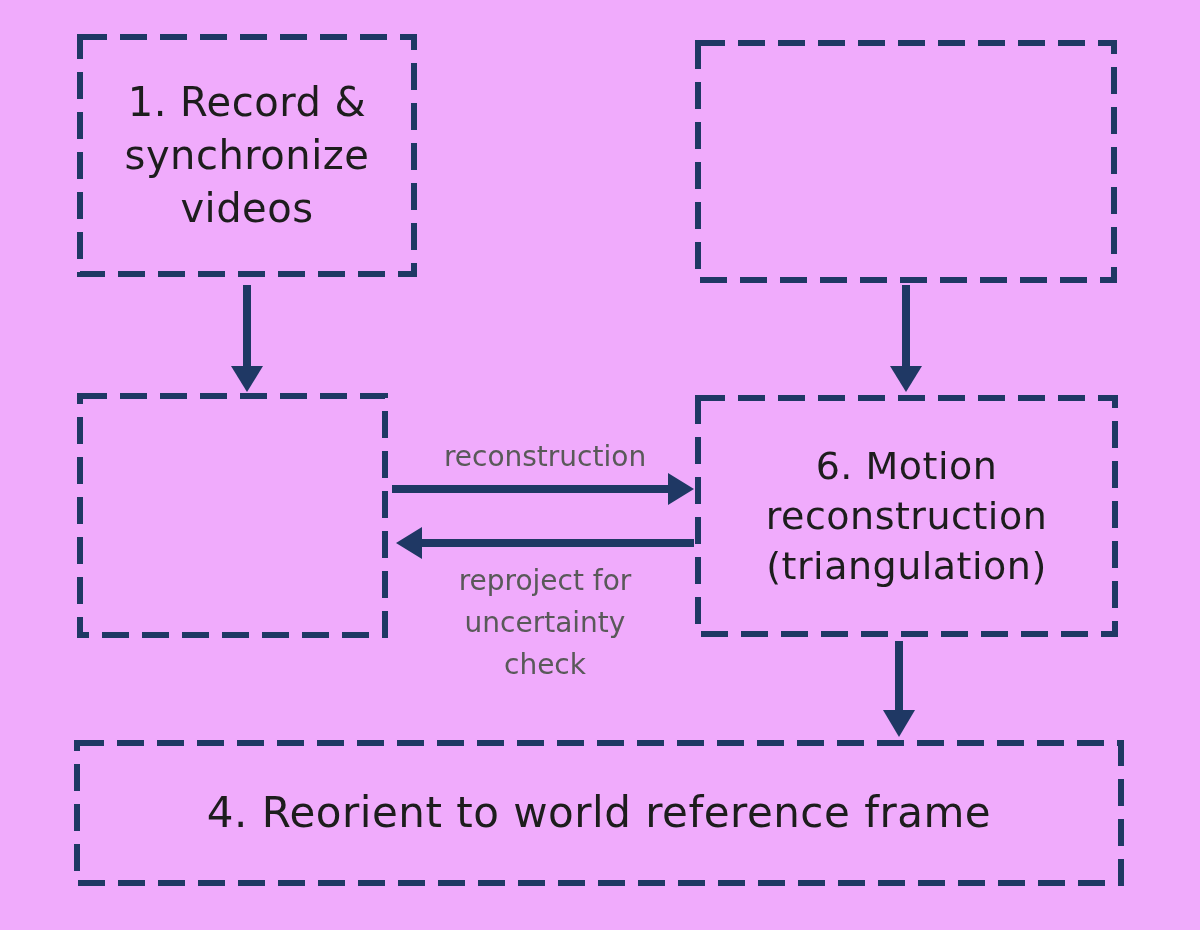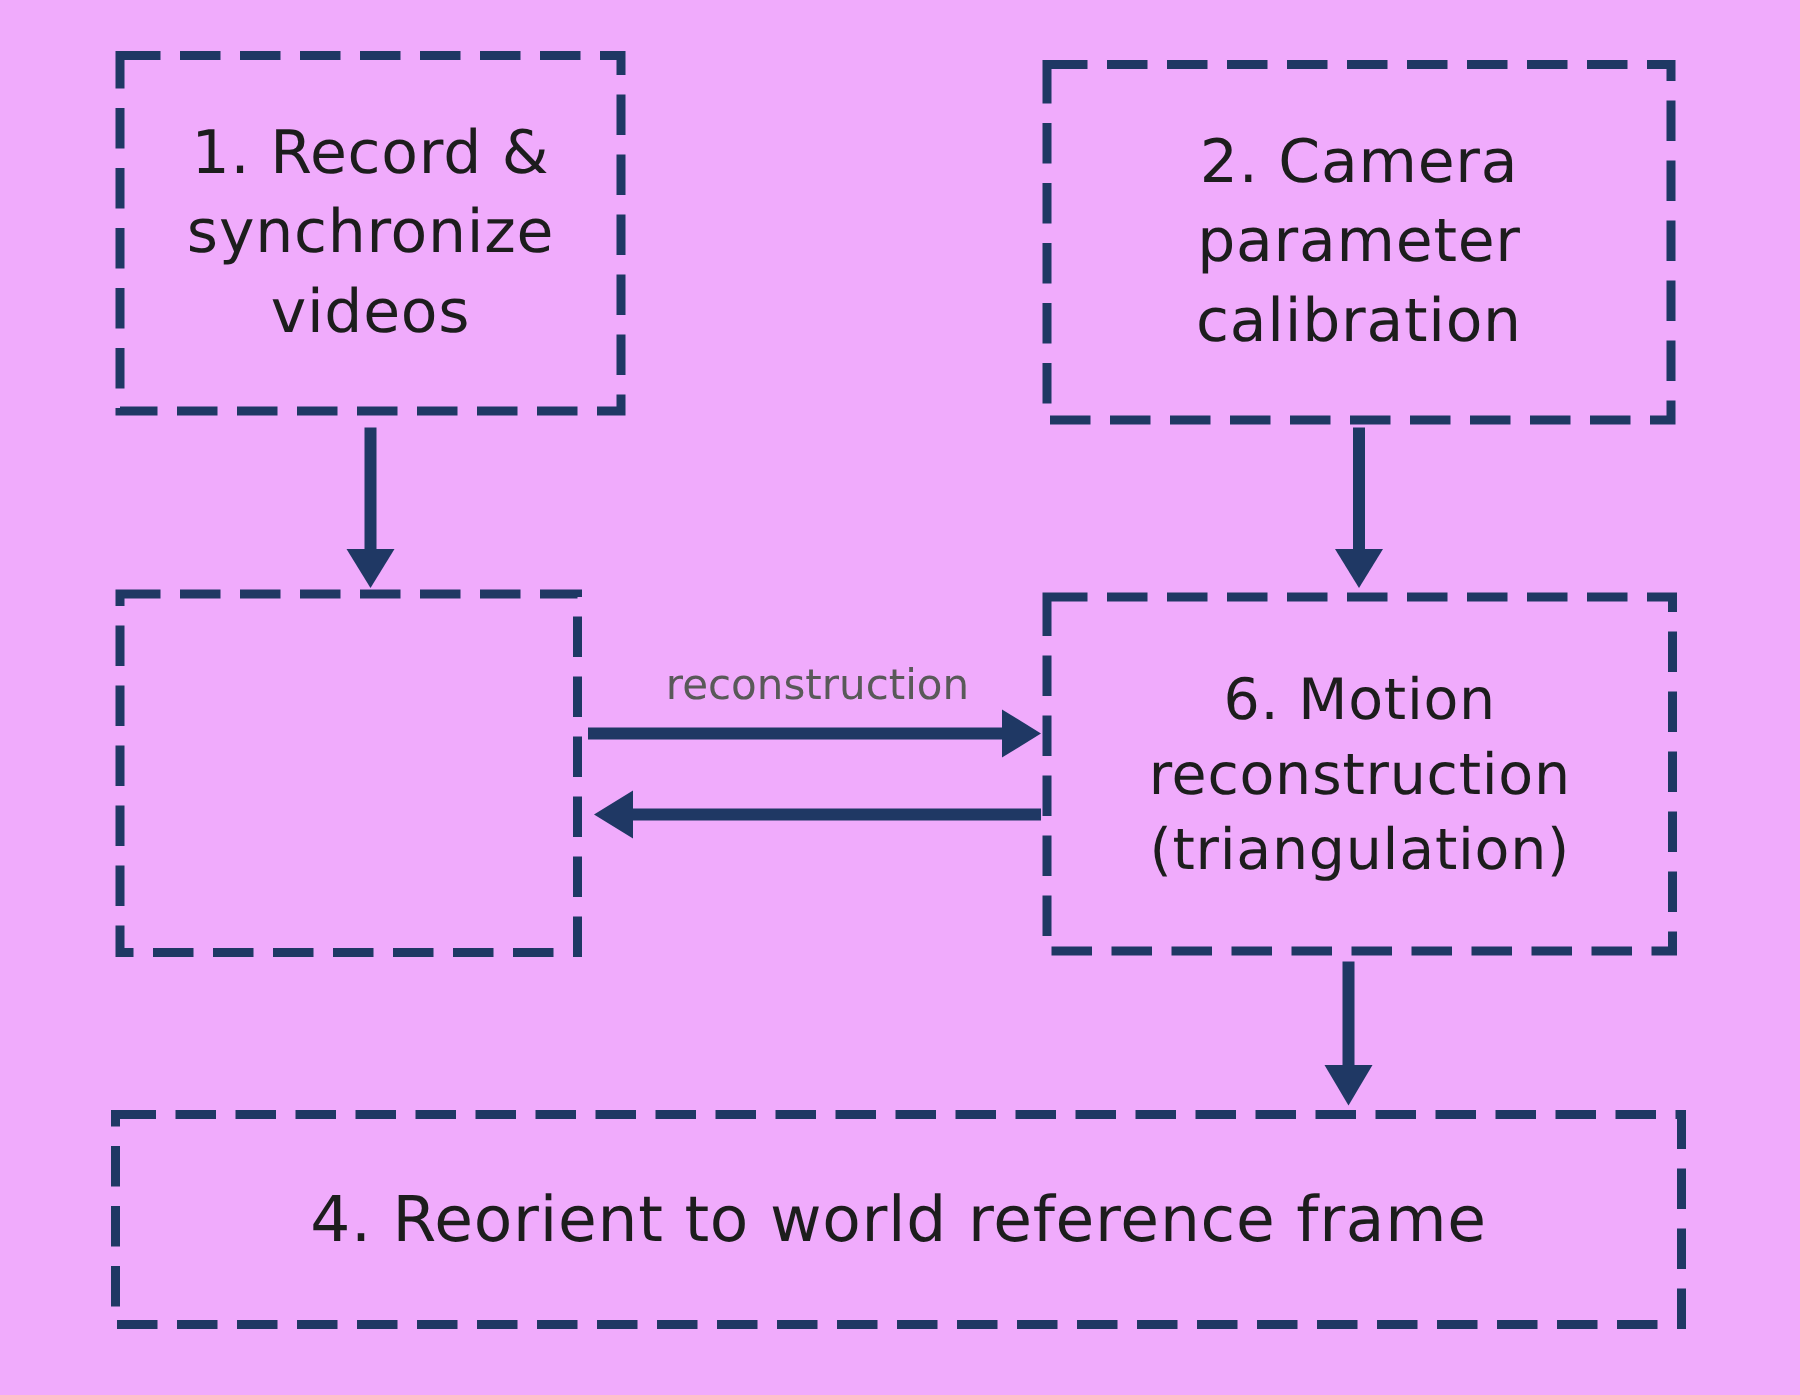--- a/index.html
+++ b/index.html
@@ -90,33 +90,31 @@
       <polygon points="883,710 915,710 899,737" stroke="none"></polygon>
     </g>
   </svg>
 
   <div class="box box1">
     <span>1. Record &amp;
 synchronize
 videos</span>
   </div>
 
-  <div class="box box2">
-    <span>2. Camera
-parameter
-calibration</span>
-  </div>
 
 
   <div class="box box4">
     <span>6. Motion
 reconstruction
 (triangulation)</span>
   </div>
 
   <div class="box box5">
     <span>4. Reorient to world reference frame</span>
   </div>
 
   <div class="arrow-label label-reconstruction">reconstruction</div>
 
+  <div class="arrow-label label-reproject">reproject for
+uncertainty
+check</div>
 
 </div>
 
 </body></html>

